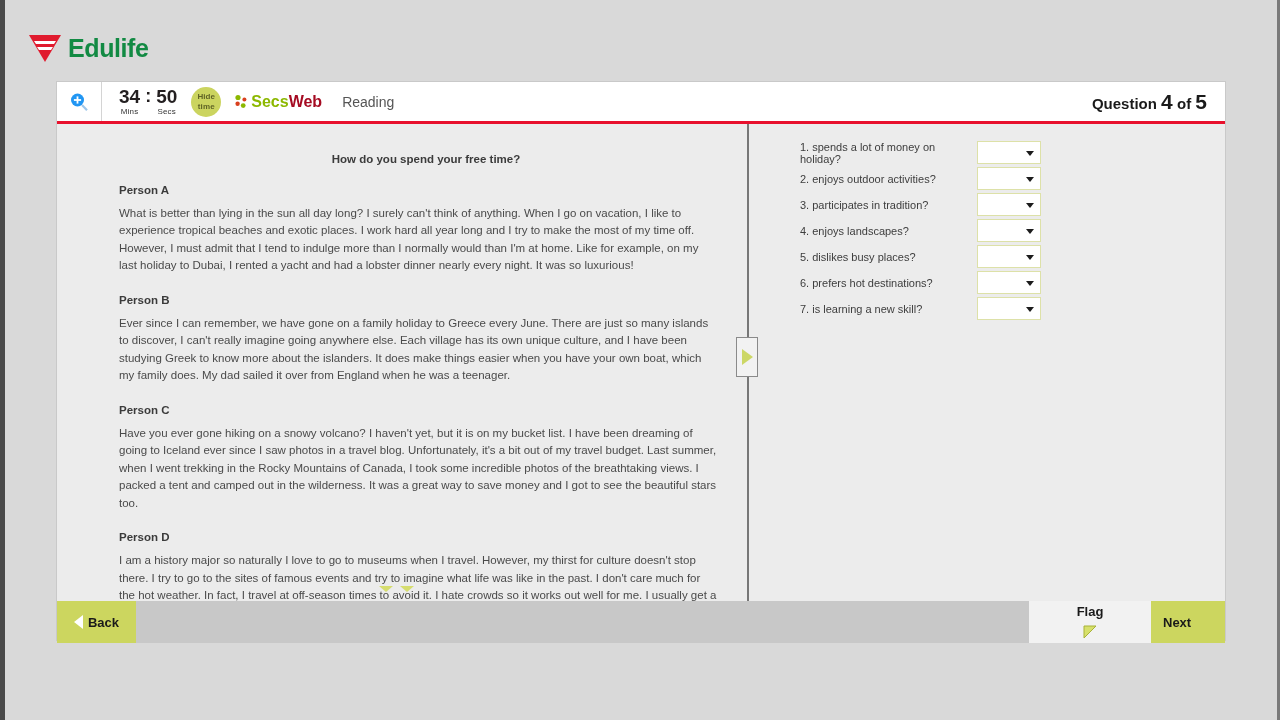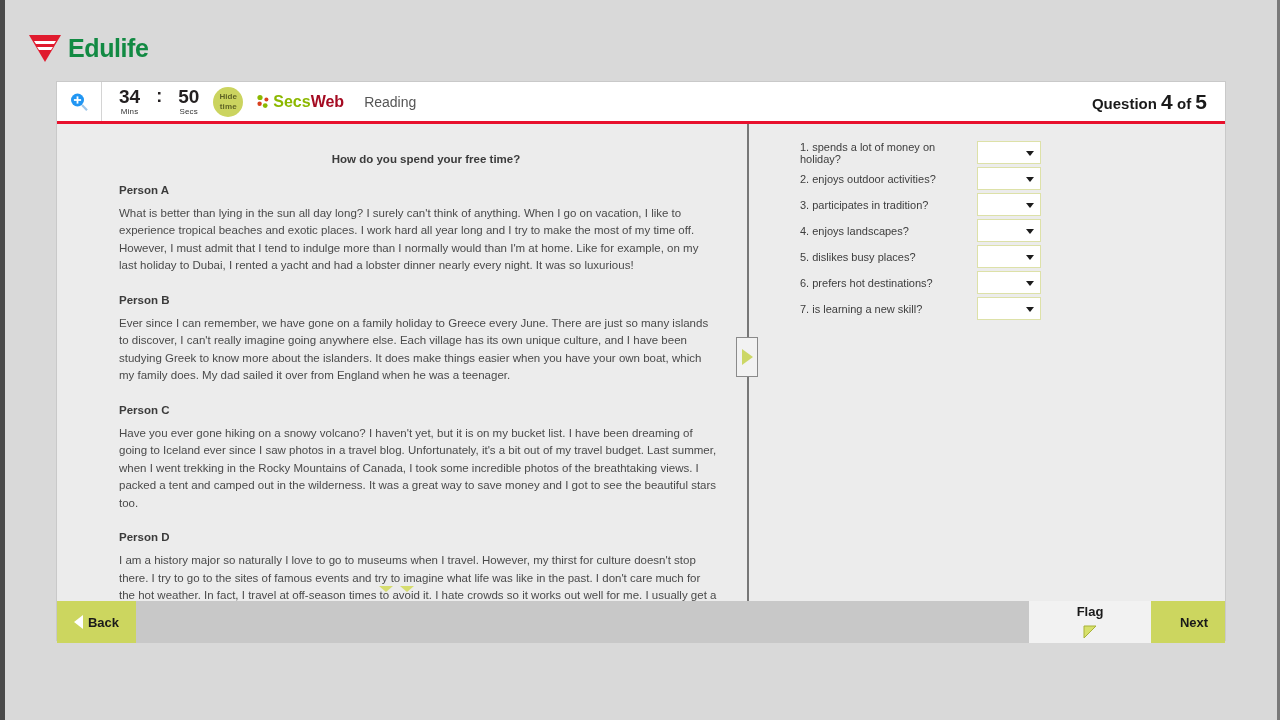--- a/index.html
+++ b/index.html
@@ -51,21 +51,21 @@
     display: flex; align-items: center;
   }
   .zoom-btn {
     width: 44px; height: 39px;
     display: flex; align-items: center; justify-content: center;
     border-right: 1px solid #d4d4d4;
   }
   .zoom-icon { width: 20px; height: 20px; display: block; }
 
   .timer-wrap {
-    display: flex; align-items: flex-start; gap: 14px;
+    display: flex; align-items: flex-start; gap: 3px;
     margin-left: 17px;
     line-height: 1;
   }
   .timer-seg { display: flex; flex-direction: column; align-items: center; }
   .timer-num {
     font-size: 19px; font-weight: bold; color: #231f20; line-height: 1;
   }
   .timer-lbl {
     font-size: 8px; color: #333; margin-top: 2px; letter-spacing: 0.2px;
   }
@@ -228,21 +228,21 @@
     width: 122px;
     background: #f2f2f2;
     display: flex; align-items: center; justify-content: center;
     gap: 5px;
     font-size: 13px; font-weight: bold; color: #1a1a1a; flex-direction: column;
   }
   .flag-icon { width: 16px; height: 16px; display:block; }
   .btn-next {
     width: 62px;
     background: #ccd65f;
-    display: flex; align-items: center; justify-content: center;
+    display: flex; align-items: center; justify-content: flex-start;
     padding-left: 12px;
     font-size: 13px; font-weight: bold; color: #1a1a1a;
     overflow: hidden;
   }
 </style>
 </head>
 <body>
 
 <div id="root">
 

